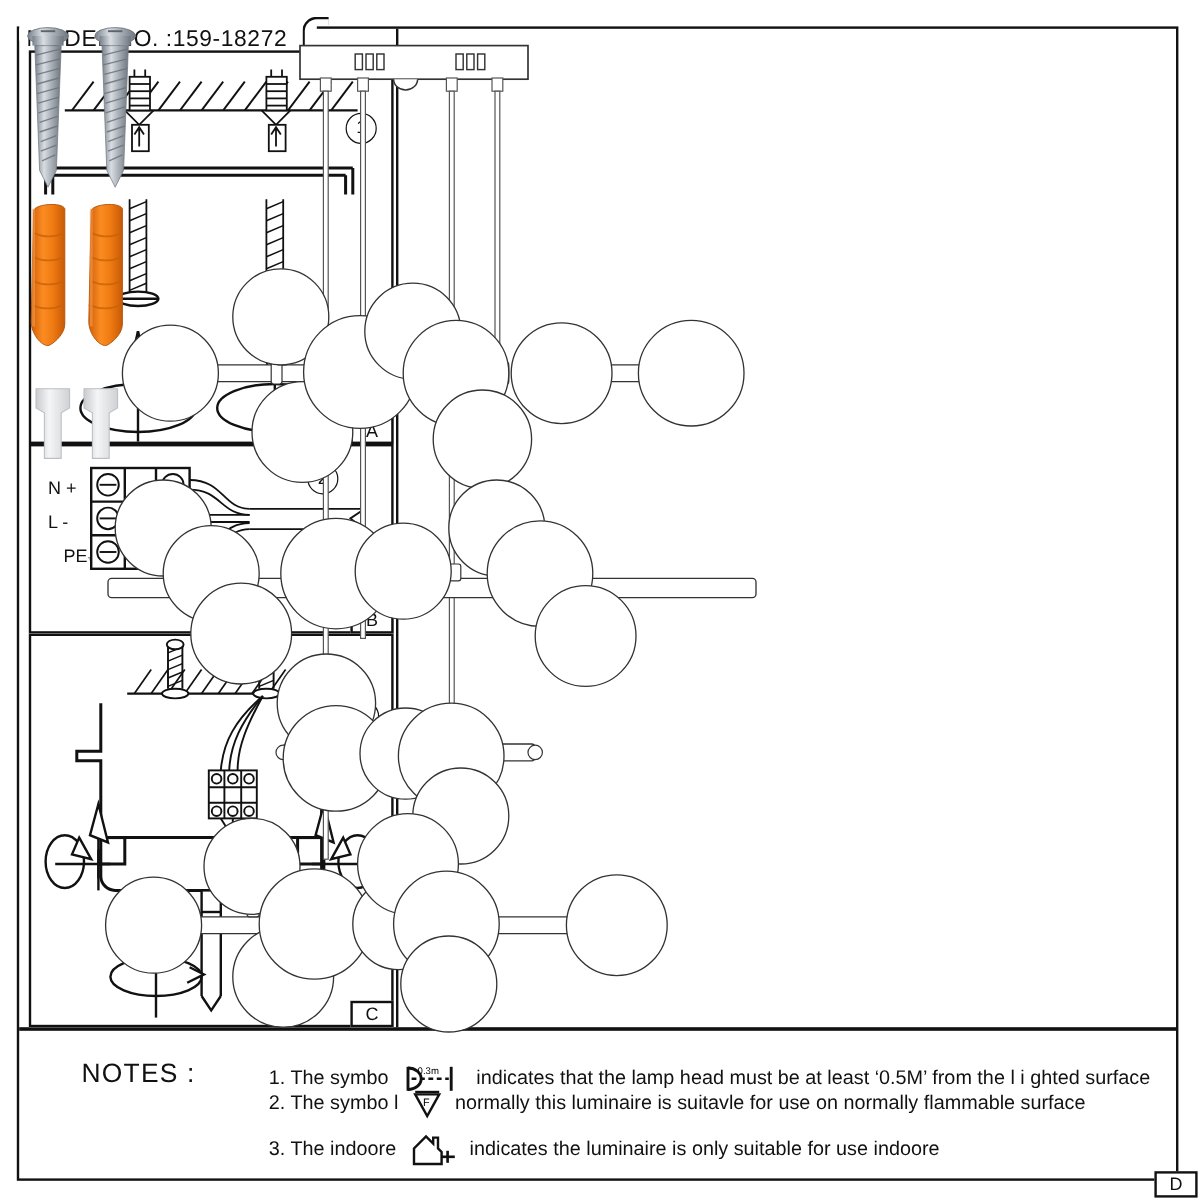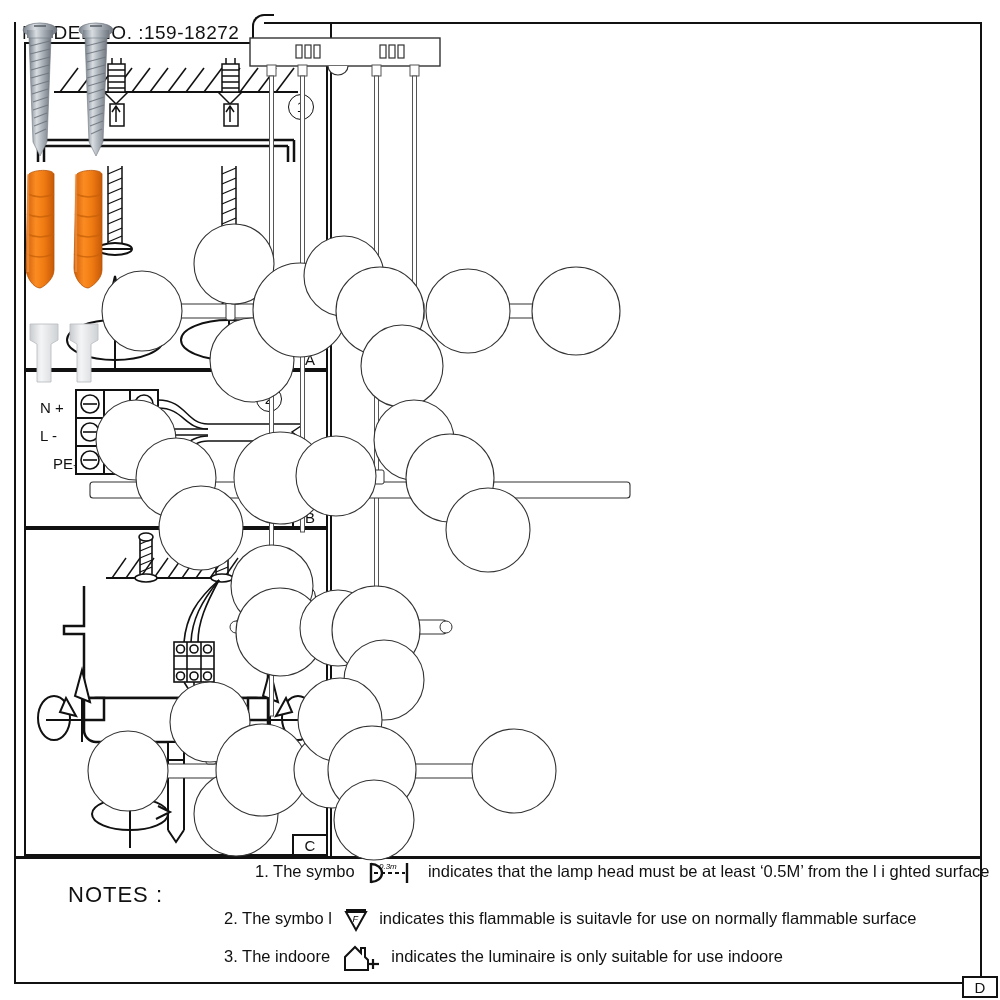--- a/index.html
+++ b/index.html
@@ -25,22 +25,22 @@
   .step{position:absolute;width:26px;height:26px;border:1.6px solid #111;border-radius:50%;
         font-size:15px;line-height:24px;text-align:center;box-sizing:border-box;background:#fff;}
 
   svg{display:block;overflow:visible;}
   .ln{stroke:#111;fill:none;}
 
   
   #notes{position:absolute;left:16px;top:860px;width:964px;height:122px;}
   .notes-title{position:absolute;left:52px;top:22px;font-size:22px;letter-spacing:1px;}
   .note-row{position:absolute;left:208px;font-size:16.5px;white-space:nowrap;}
-  .n1{top:1px;margin-left:31px;} .n2{top:48px;text-align:right;} .n3{top:84px;}
-  .nsym{display:inline-block;vertical-align:middle;margin:0 6px;font-style:italic;}
+  .n1{top:27px;} .n2{top:48px;text-align:right;} .n3{top:84px;}
+  .nsym{display:inline-block;vertical-align:middle;margin:0 6px;}
 
   
   .hw{position:absolute;}
 </style>
 </head>
 <body>
 
 <div id="sheet">
 
   <div class="outer"></div>
@@ -567,21 +567,21 @@
     <div class="note-row n2">
       <span>2.</span>
       <span>The symbo l</span>
       <span class="nsym">
         <svg width="26" height="24" viewBox="0 0 26 24">
           <path d="M3 4 L23 4 L13 22 Z" fill="none" stroke="#111" stroke-width="2"></path>
           <line x1="3" y1="2" x2="23" y2="2" stroke="#111" stroke-width="2"></line>
           <text x="9.5" y="14" font-size="9" font-family="Liberation Sans, sans-serif">F</text>
         </svg>
       </span>
-      <span>indicates this flammable is suitavle for use on normally flammable surface</span>
+      <span>normally this luminaire is suitavle for use on normally flammable surface</span>
     </div>
 
     <div class="note-row n3">
       <span>3.</span>
       <span>The indoore</span>
       <span class="nsym">
         <svg width="40" height="28" viewBox="0 0 40 28">
           <path d="M4 26 L4 13 L14 3 L20 9 L20 4 L24 4 L24 13 L27 16 L27 26 Z" fill="#fff" stroke="#111" stroke-width="2"></path>
           <line x1="27" y1="20" x2="38" y2="20" stroke="#111" stroke-width="2.2"></line>
           <line x1="32" y1="15" x2="32" y2="25" stroke="#111" stroke-width="2.2"></line>

